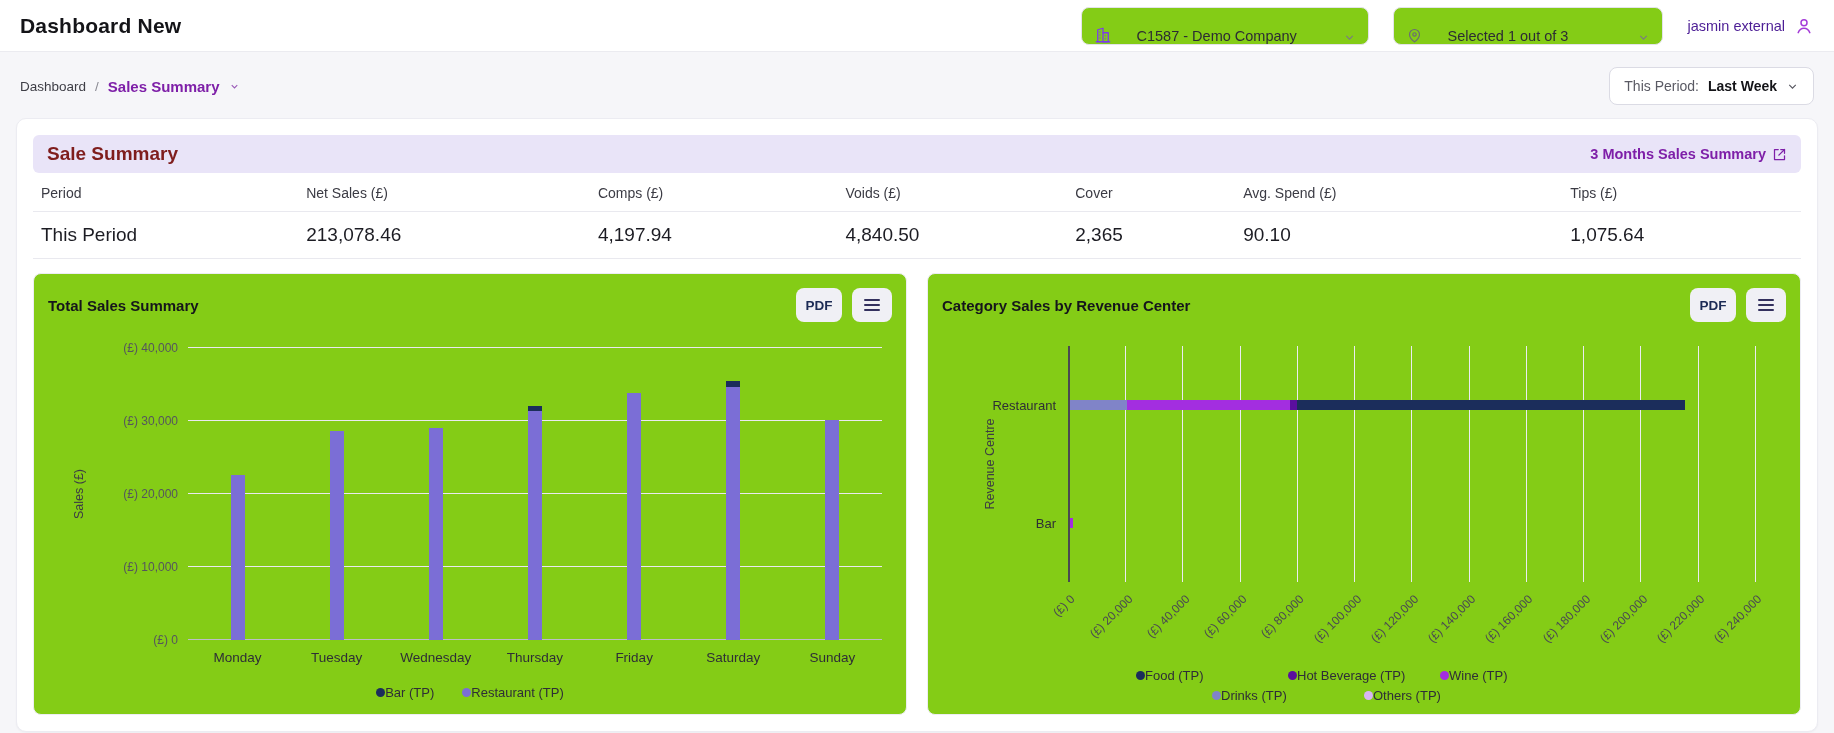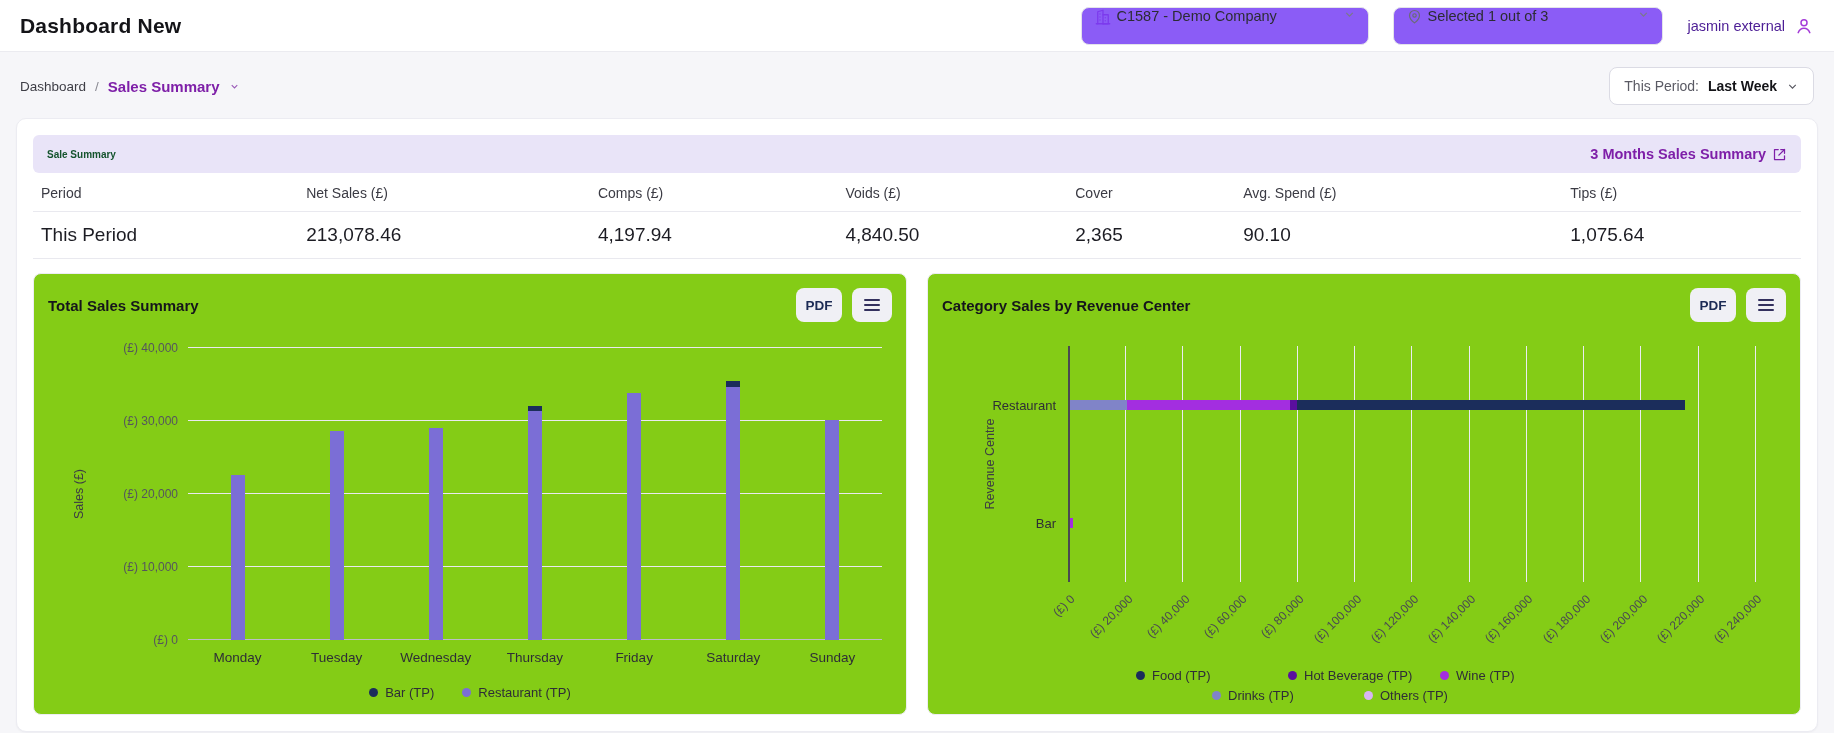--- a/index.html
+++ b/index.html
@@ -12,22 +12,22 @@
   }
   
   .topbar {
     height:52px; background:#fff; border-bottom:1px solid #ebebf0;
     display:flex; align-items:center; justify-content:space-between;
     padding:0 20px;
   }
   .topbar-title { font-size:21px; font-weight:bold; color:#141418; letter-spacing:.2px; }
   .topbar-right { display:flex; align-items:center; gap:24px; }
   .selector {
-    display:flex; align-items:flex-start; gap:4px;
-    background:#8b5cf6; border:1px solid #e3e3ea; border-radius:8px;
+    display:flex; align-items:flex-end; gap:24px;
+    background:#84cc16; border:1px solid #e3e3ea; border-radius:8px;
     height:38px; padding:0 12px; cursor:pointer;
   }
   .selector.company { min-width:288px; }
   .selector.location { min-width:270px; }
   .sel-lbl { font-size:14.5px; color:#2c2c33; }
   .sel-caret { margin-left:auto; display:flex; align-items:center; }
   .user { display:flex; align-items:center; gap:9px; cursor:pointer; }
   .user-name { font-size:14.5px; color:#4c1d95; }
   
   .crumb-row {
@@ -48,21 +48,21 @@
   
   .main-card {
     margin:2px 16px 0; background:#fff; border:1px solid #ececf2;
     border-radius:10px; padding:16px 16px 16px;
     box-shadow:0 1px 2px rgba(20,20,40,.04);
   }
   .band {
     background:#e9e4f8; border-radius:6px; height:38px;
     display:flex; align-items:center; justify-content:space-between; padding:0 14px;
   }
-  .band-title { color:#14532d; font-weight:bold; font-size:10px; }
+  .band-title { color:#7f1d1d; font-weight:bold; font-size:19px; }
   .band-link { color:#7e1fa8; font-weight:bold; font-size:14.5px;
     display:flex; align-items:center; gap:6px; cursor:pointer; text-decoration:none; }
   table { width:100%; border-collapse:collapse; margin-top:2px; }
   th { font-size:14px; font-weight:normal; color:#3b3b44; text-align:left;
        padding:10px 8px; border-bottom:1px solid #e9e9ef; }
   td { font-size:19px; color:#1c1c23; text-align:left;
        padding:12px 8px; border-bottom:1px solid #e9e9ef; }
   col.c1{width:15%} col.c2{width:16.5%} col.c3{width:14%} col.c4{width:13%}
   col.c5{width:9.5%} col.c6{width:18.5%} col.c7{width:13.5%}
   
@@ -96,21 +96,21 @@
   .axis-label-y  { left:-134px; transform:translateY(-50%) rotate(-90deg); }
   .axis-label-y2 { left:-124px; transform:translateY(-50%) rotate(-90deg); }
   .slots { position:absolute; inset:0; display:flex; }
   .slot { flex:1; position:relative; }
   .stack { position:absolute; bottom:0; left:50%; transform:translateX(-50%);
            width:14px; height:100%; display:flex; flex-direction:column-reverse; }
   .seg { width:100%; }
   .xlabels { display:flex; margin:10px 10px 0 140px; }
   .xlab { flex:1; text-align:center; font-size:13.5px; color:#2e2e36; }
   .legend { display:flex; justify-content:center; gap:28px; margin-top:20px; }
-  .lg-item, .lg-item2 { display:flex; align-items:center; gap:7px; cursor:pointer; }
+  .lg-item, .lg-item2 { display:flex; align-items:center; cursor:pointer; }
   .dot { width:9px; height:9px; border-radius:50%; flex:0 0 auto; }
   .lg-lbl { font-size:13px; color:#2e2e36; }
   
   .hchart { position:relative; margin:24px 14px 0 126px; height:236px; }
   .vgrid { position:absolute; top:0; bottom:0; width:1px; background:#ebebf1; }
   .vgrid.axis0 { width:2px; background:#4a4a52; z-index:1; }
   .cat-lbl { position:absolute; right:calc(100% + 12px); transform:translateY(-50%);
              font-size:13px; color:#2e2e36; white-space:nowrap; }
   .hbar { position:absolute; left:2px; width:100%; height:10px;
           transform:translateY(-50%); display:flex; z-index:2; }

